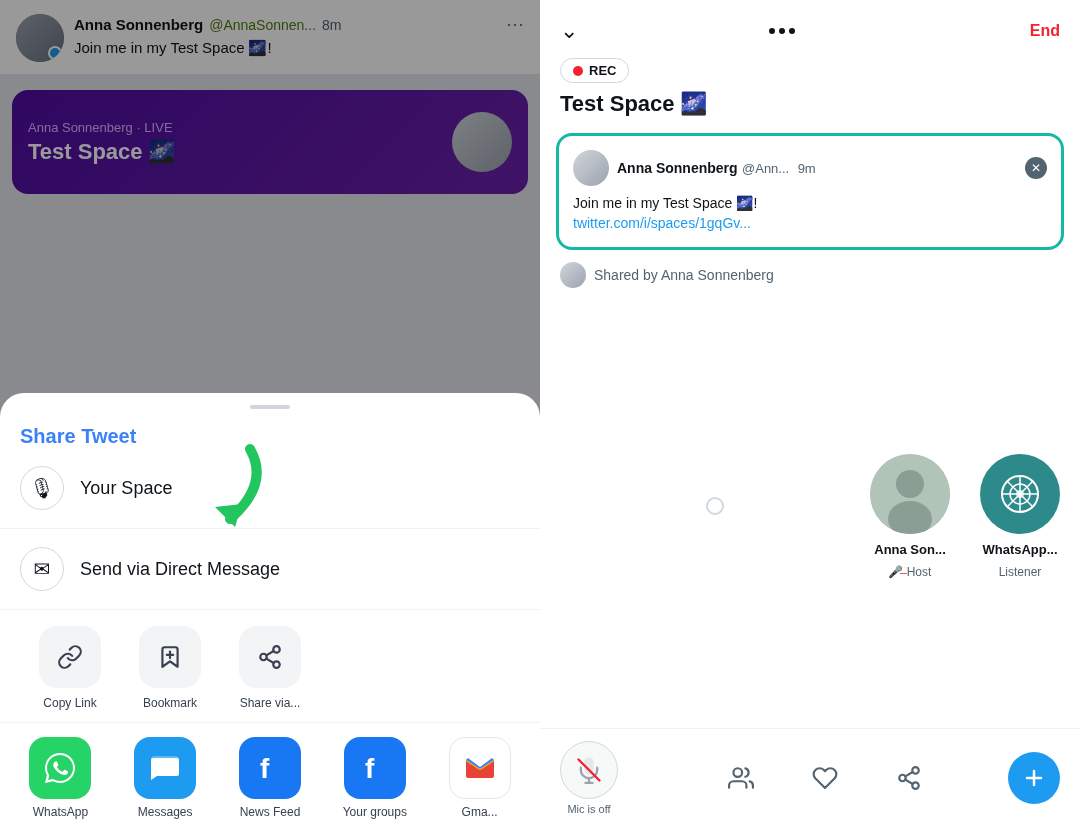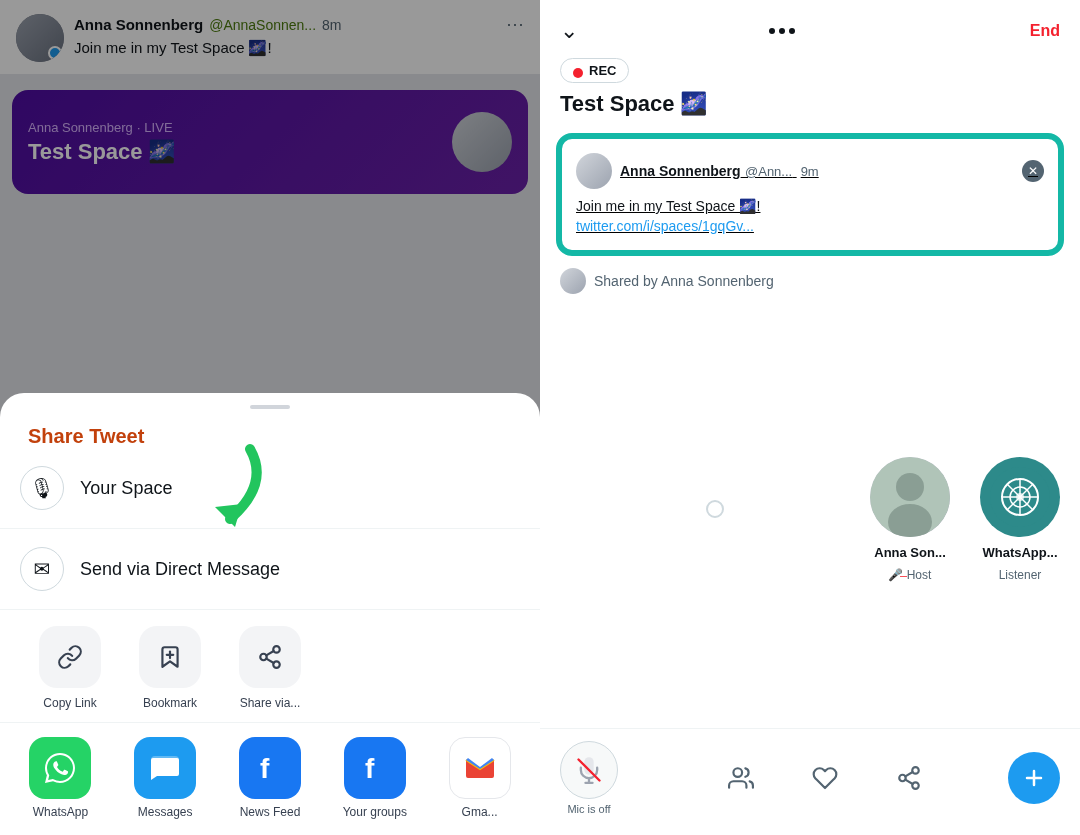--- a/index.html
+++ b/index.html
@@ -151,22 +151,22 @@
     .sheet-handle {
       width: 40px;
       height: 4px;
       background: #d1d5db;
       border-radius: 2px;
       margin: 0 auto 16px;
     }
     .sheet-title {
       font-size: 20px;
       font-weight: 800;
-      color: #c2410c;
-      padding: 0 28px 4px;
+      color: #3b82f6;
+      padding: 0 20px 4px;
     }
 
     
     .green-arrow {
       position: absolute;
       top: 46px;
       left: 160px;
       font-size: 0;
     }
     .green-arrow svg {
@@ -307,21 +307,21 @@
       font-size: 16px;
       font-weight: 700;
       color: #f4212e;
       cursor: pointer;
       margin-left: 44px;
     }
 
     
     .rec-badge {
       display: flex;
-      align-items: flex-end;
+      align-items: center;
       gap: 6px;
       background: #fff;
       border: 1px solid #cfd9de;
       border-radius: 20px;
       padding: 4px 12px;
       width: fit-content;
       margin: 4px 20px 8px;
     }
     .rec-dot {
       width: 10px;
@@ -338,25 +338,24 @@
     .space-title-row {
       padding: 0 20px 16px;
       font-size: 22px;
       font-weight: 800;
       color: #0f1419;
     }
 
     
     .tweet-in-space {
       margin: 0 16px 12px;
-      border: 6px solid #14b8a6;
+      border: 3px solid #14b8a6;
       border-radius: 16px;
       padding: 14px;
       position: relative;
-      text-decoration: underline;
     }
     .tweet-in-space-header {
       display: flex;
       align-items: center;
       gap: 8px;
       margin-bottom: 8px;
     }
     .tweet-in-space-avatar {
       width: 36px;
       height: 36px;

